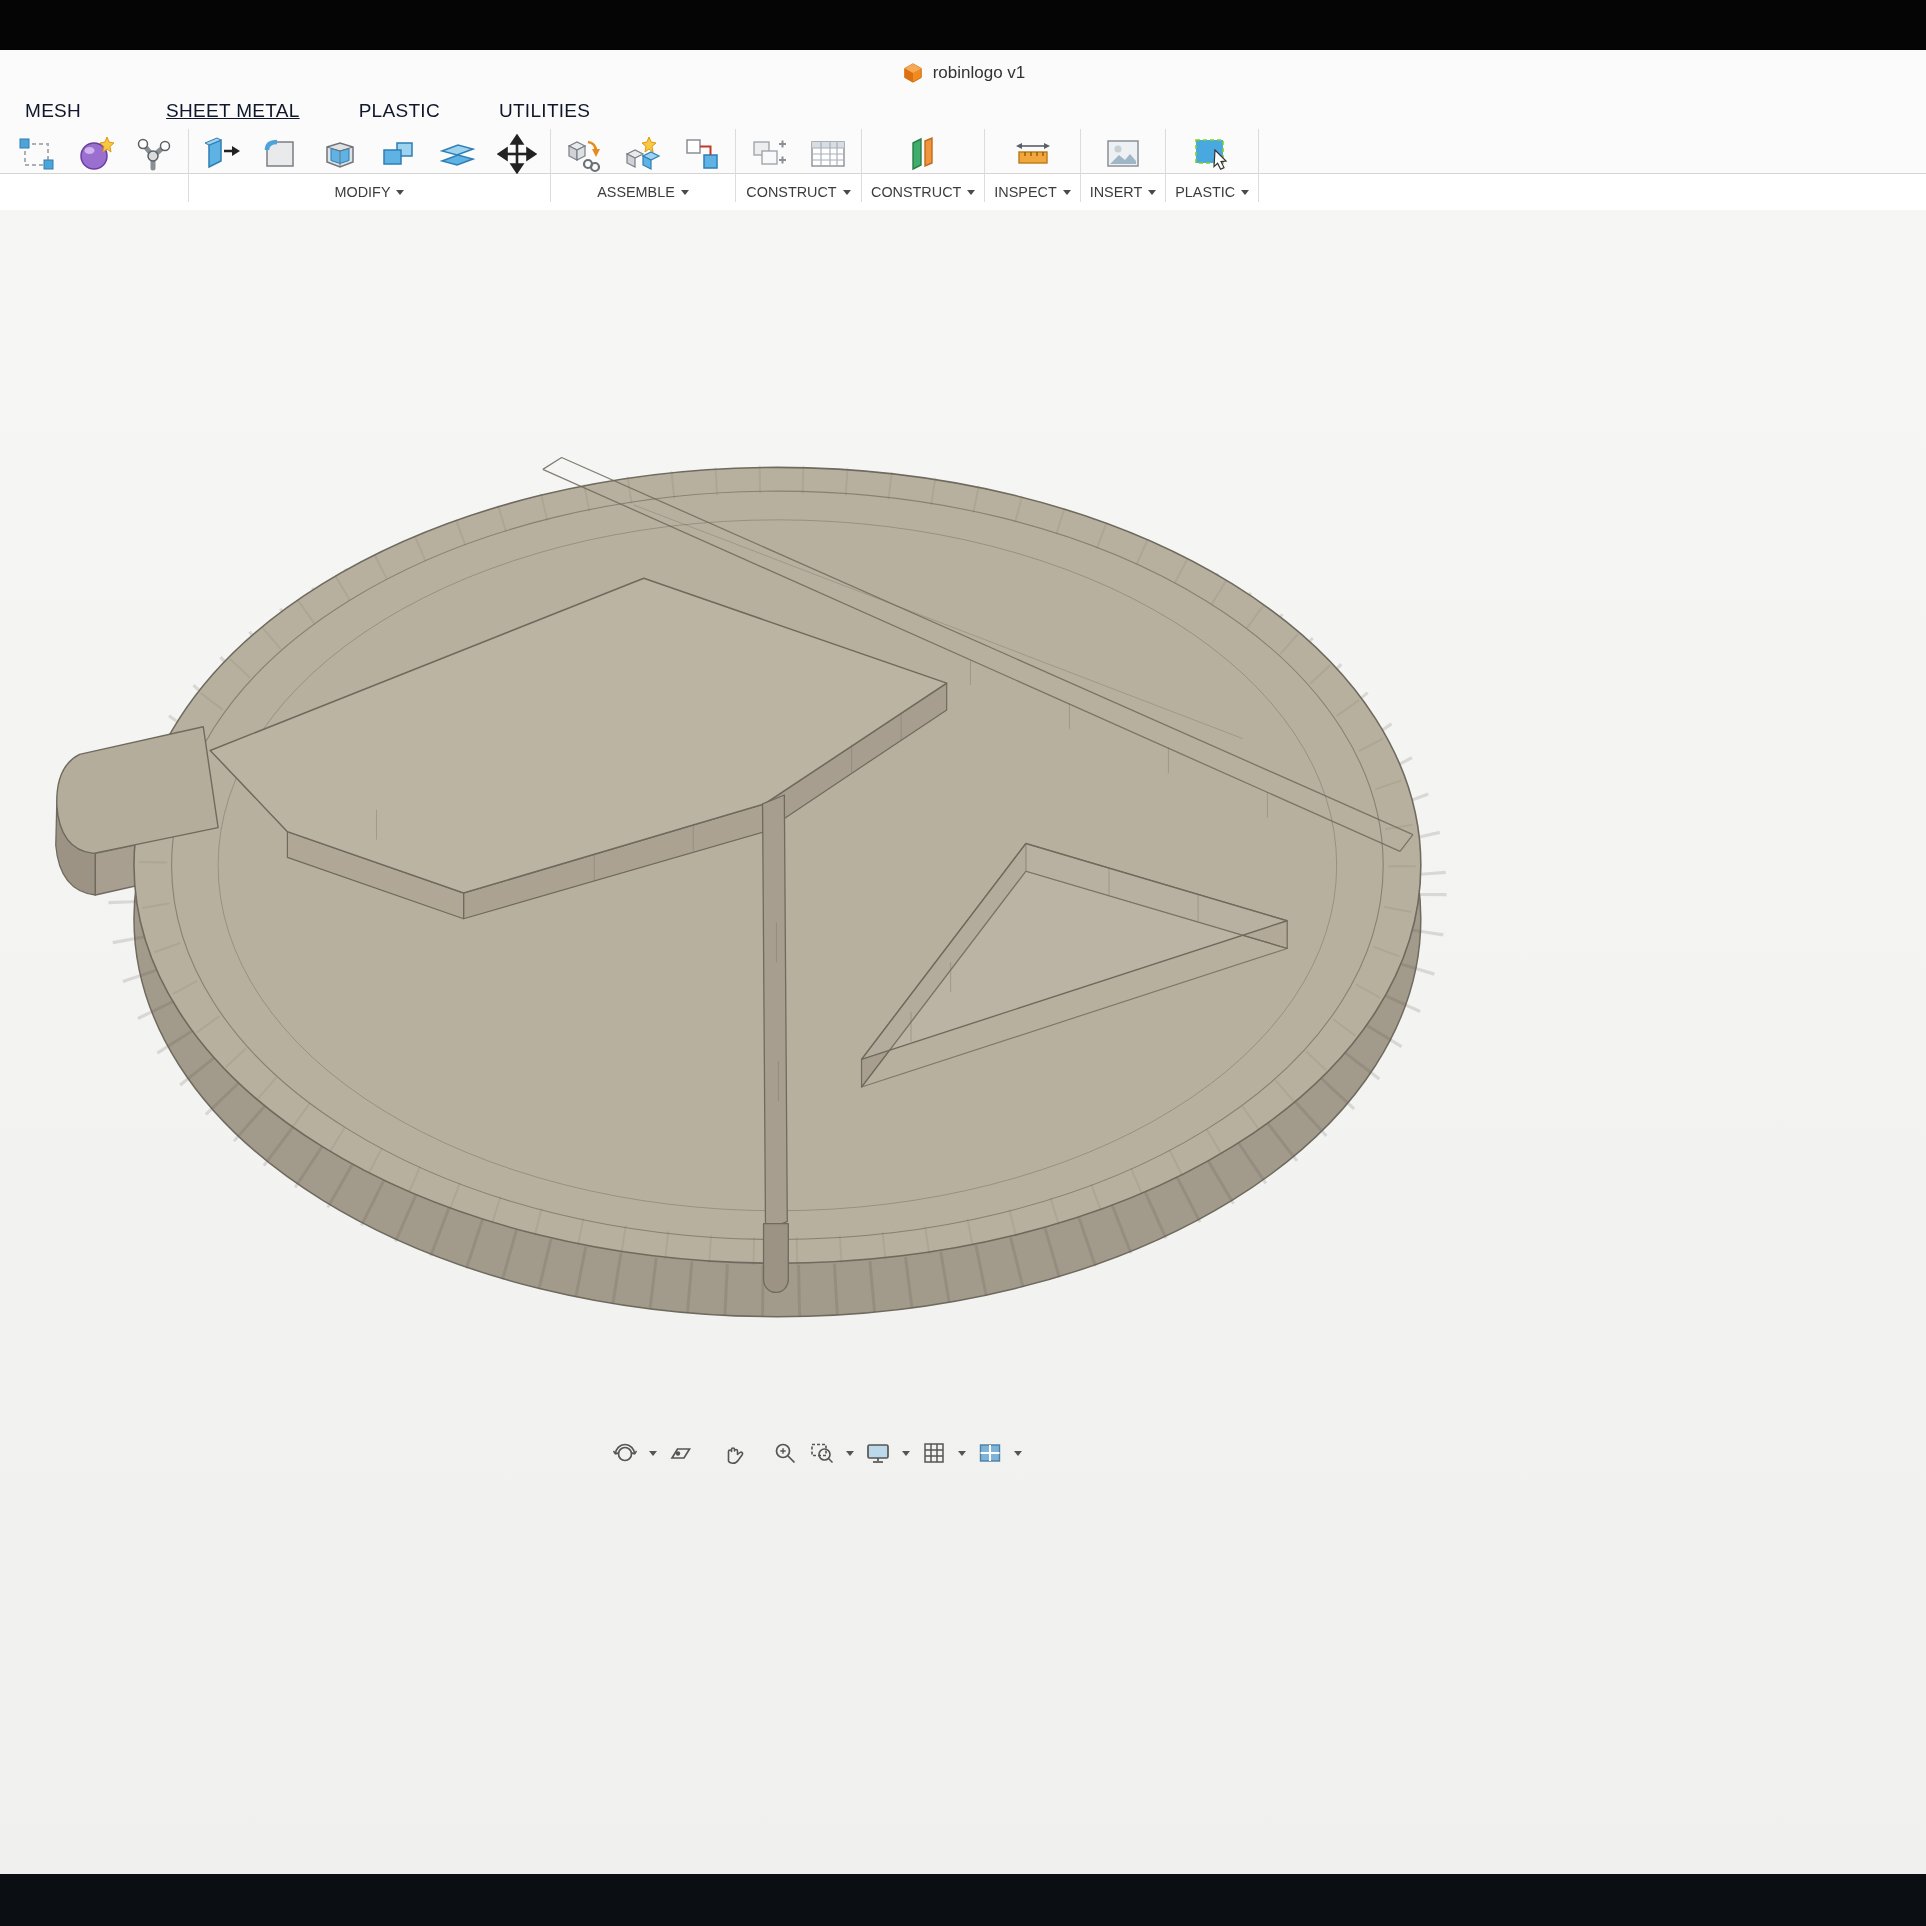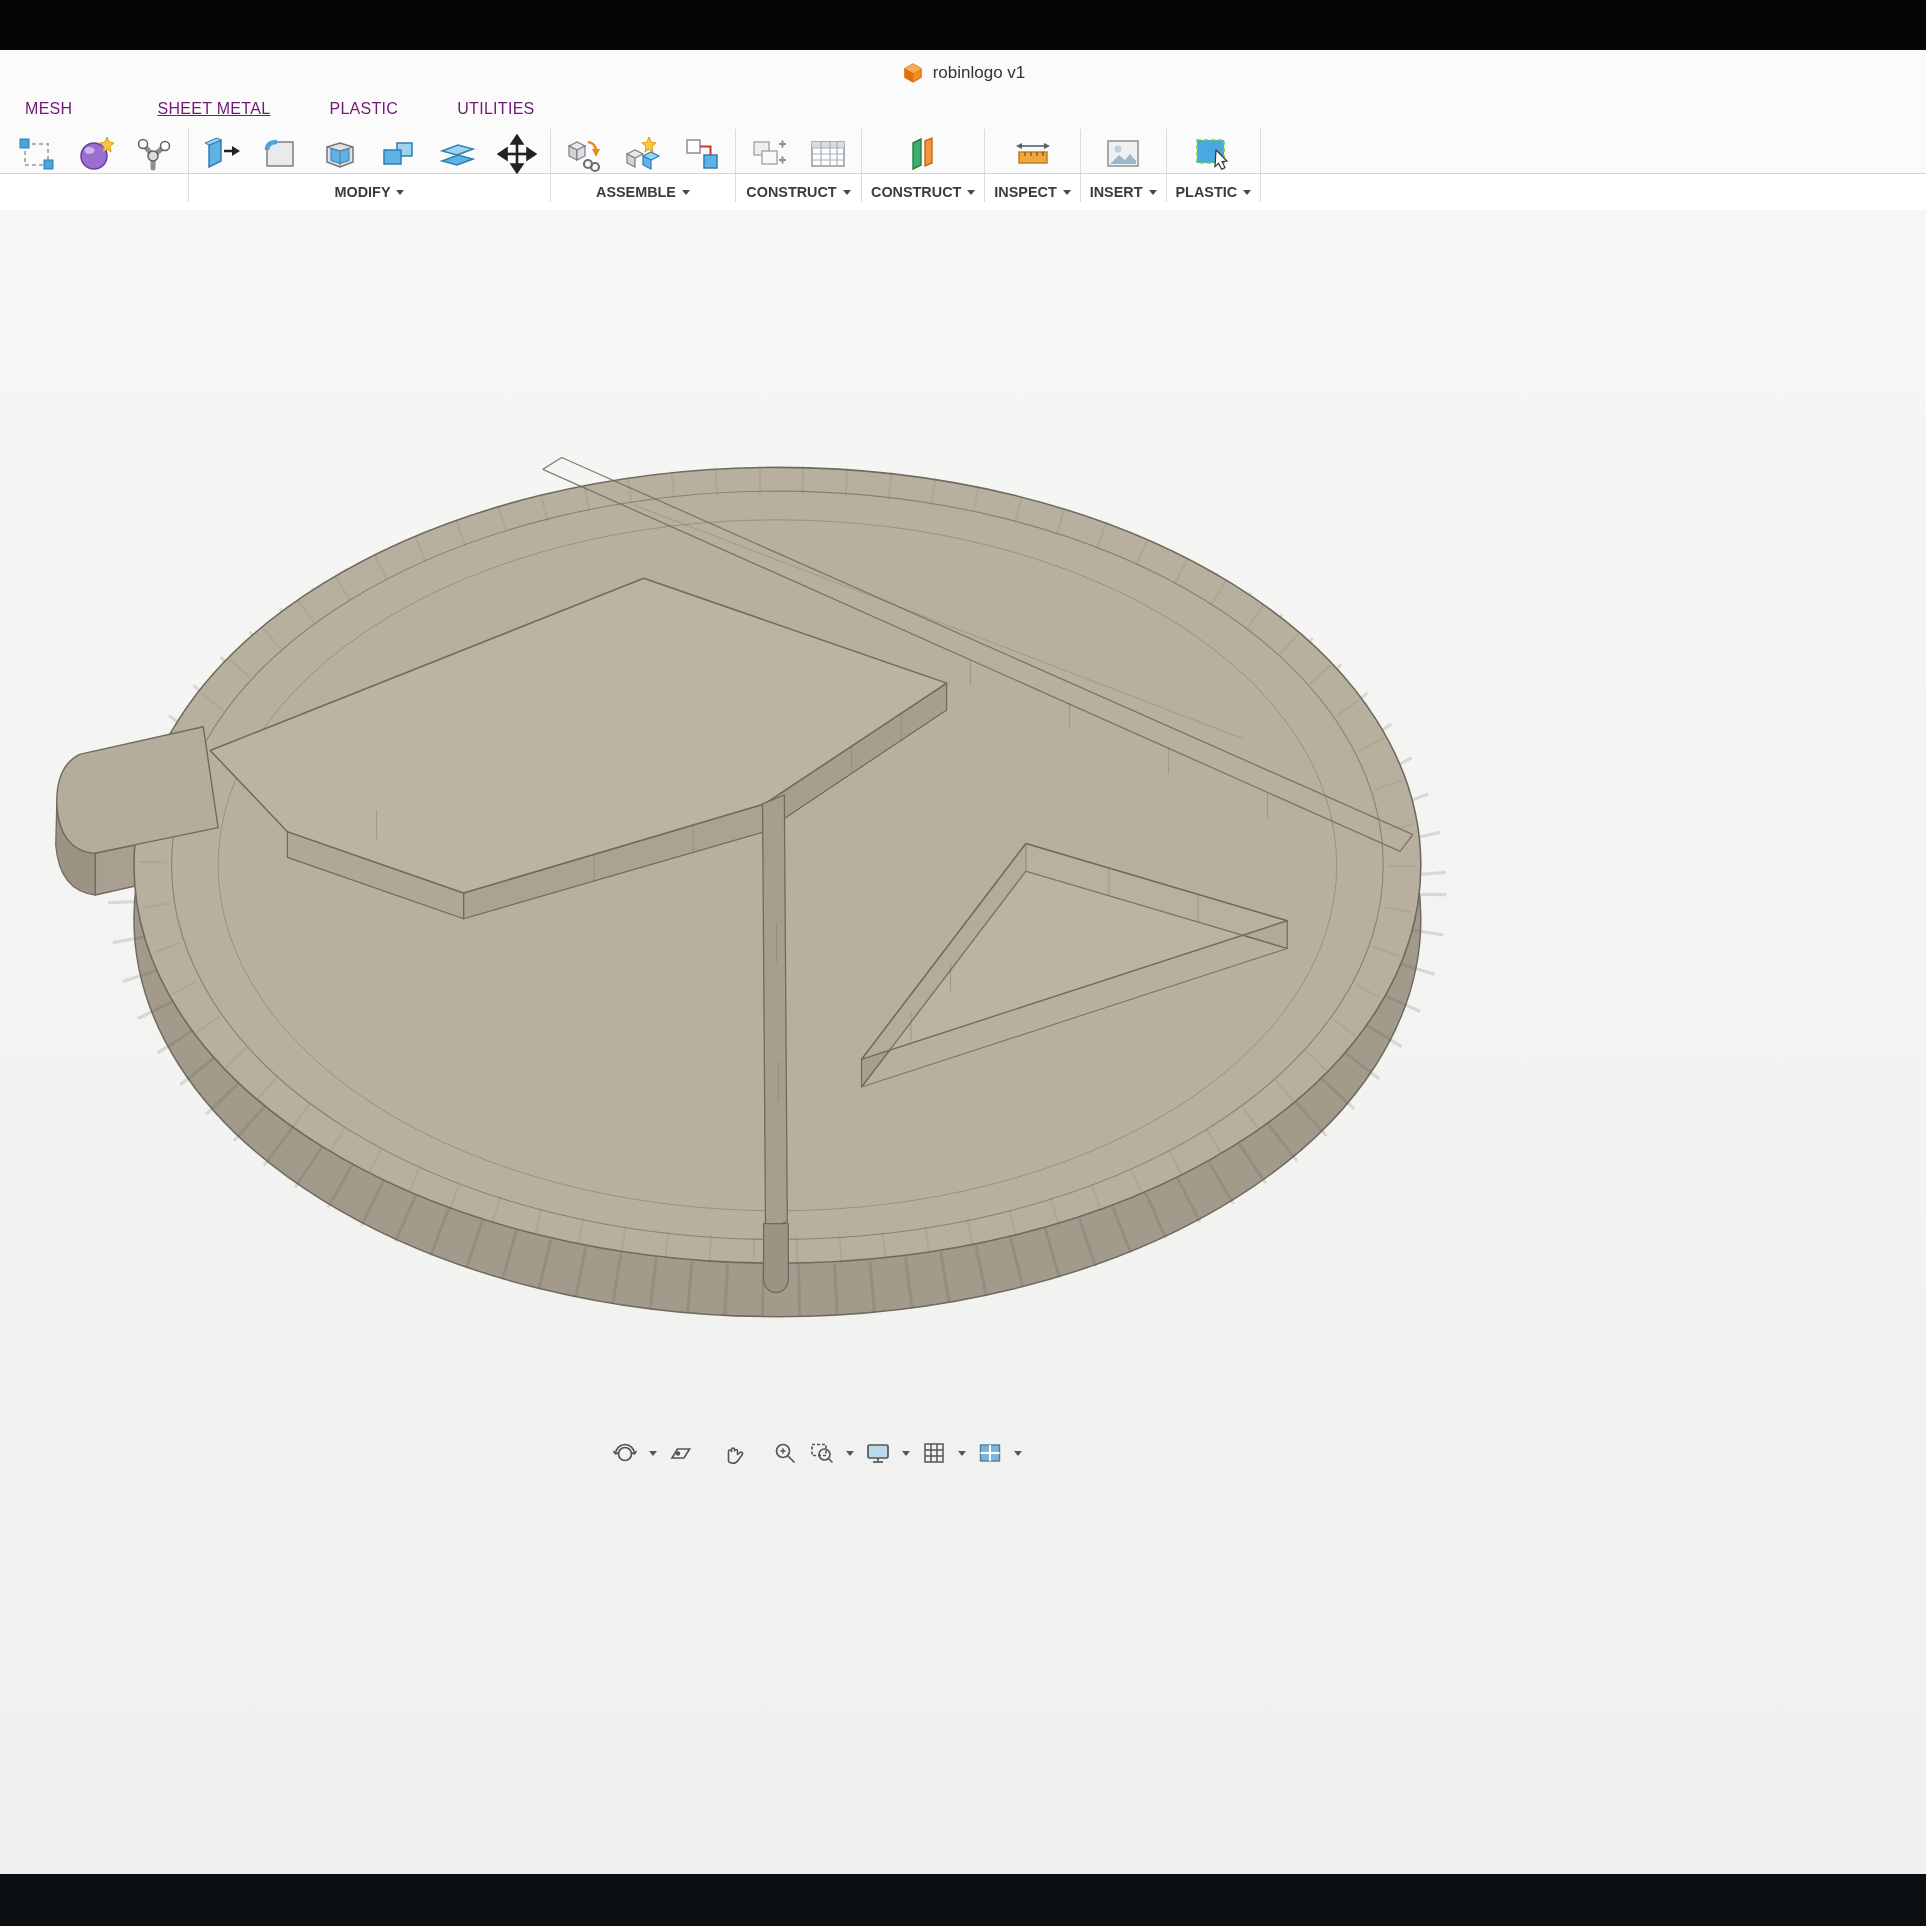--- a/index.html
+++ b/index.html
@@ -12,25 +12,25 @@
 
   .ribbon { position:absolute; top:50px; left:0; width:100%; height:124px;
     background:#fbfbfb; border-bottom:1px solid #d5d5d5; }
 
   .titlebar { position:absolute; top:12px; left:0; width:100%;
     display:flex; justify-content:center; align-items:center; gap:9px; }
   .doc-icon svg { width:22px; height:22px; display:block; }
   .doc-title { font-size:17px; color:#333; }
 
   .tabs { position:absolute; top:50px; left:0; display:flex; }
-  .tab { font-size:16px; color:#701a75; letter-spacing:0.3px; cursor:default; }
+  .tab { font-size:19px; color:#0f172a; letter-spacing:0.3px; cursor:default; }
   .tab.t0 { margin-left:25px; } .tab.t1 { margin-left:85px;text-decoration:underline; }
   .tab.t2 { margin-left:59px; } .tab.t3 { margin-left:59px; }
 
-  .toolbar { position:absolute; top:79px; left:4px; display:flex; align-items:flex-end;font-weight:bold; }
+  .toolbar { position:absolute; top:79px; left:4px; display:flex; align-items:flex-end; }
   .tgroup { display:flex; flex-direction:column; align-items:center;
     padding:0 9px; border-right:1px solid #dcdcdc; }
   .ticons { display:flex; gap:11px; }
   .tbtn { width:48px; height:50px; display:flex; align-items:center; justify-content:center; border-radius:3px; }
   .tbtn svg { width:40px; height:40px; display:block; }
   .tlabel { margin-top:3px; height:20px; display:flex; align-items:center; gap:6px;
     font-size:14.4px; color:#3c3c3c; white-space:nowrap; }
   .caret { width:0; height:0; border-left:4px solid transparent; border-right:4px solid transparent;
     border-top:5px solid #4a4a4a; display:inline-block; }
 

